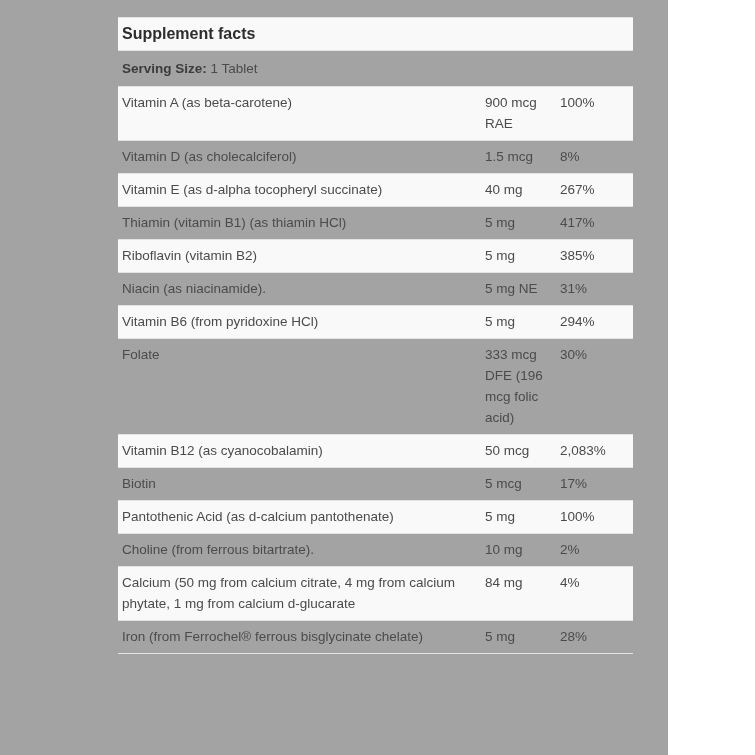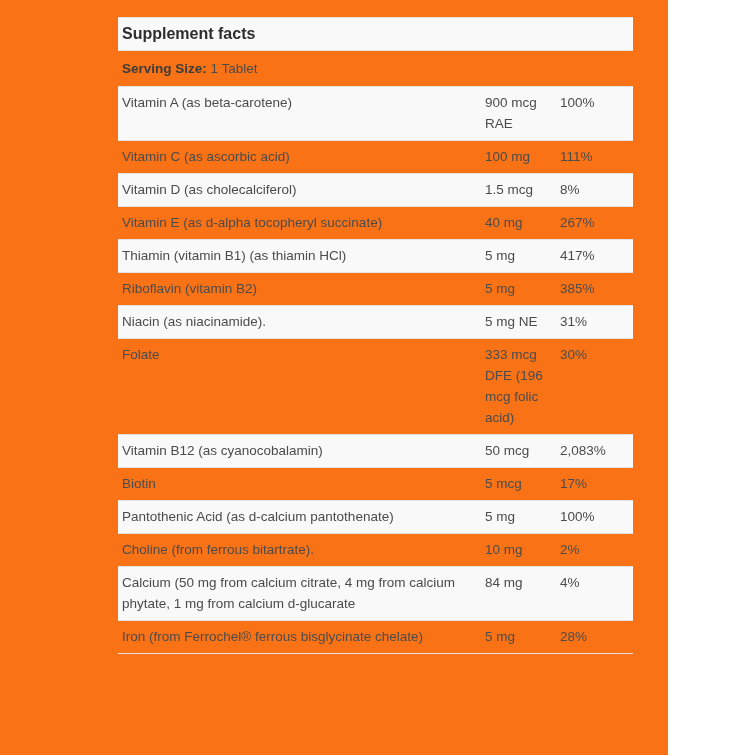--- a/index.html
+++ b/index.html
@@ -6,21 +6,21 @@
   html, body {
     margin: 0;
     padding: 0;
     background: #ffffff;
     font-family: "Liberation Sans", "DejaVu Sans", sans-serif;
   }
   .page {
     position: relative;
     width: 668px;
     height: 755px;
-    background: #f97316;
+    background: #a3a3a3;
     overflow: hidden;
   }
   table.supp-facts {
     position: absolute;
     left: 118px;
     top: 17px;
     width: 515px;
     border-collapse: collapse;
     table-layout: fixed;
     border-bottom: 1px solid #e3e3e3;
@@ -83,25 +83,20 @@
       <tr class="serving-row">
         <td colspan="3"><span class="serving-label">Serving Size:</span> <span>1 Tablet</span></td>
       </tr>
 
     <tr>
       <td class="cell-name">Vitamin A (as beta-carotene)</td>
       <td class="cell-amount">900 mcg RAE</td>
       <td class="cell-dv">100%</td>
     </tr>
 
-    <tr>
-      <td class="cell-name">Vitamin C (as ascorbic acid)</td>
-      <td class="cell-amount">100 mg</td>
-      <td class="cell-dv">111%</td>
-    </tr>
 
     <tr>
       <td class="cell-name">Vitamin D (as cholecalciferol)</td>
       <td class="cell-amount">1.5 mcg</td>
       <td class="cell-dv">8%</td>
     </tr>
 
     <tr>
       <td class="cell-name">Vitamin E (as d-alpha tocopheryl succinate)</td>
       <td class="cell-amount">40 mg</td>
@@ -119,20 +114,25 @@
       <td class="cell-amount">5 mg</td>
       <td class="cell-dv">385%</td>
     </tr>
 
     <tr>
       <td class="cell-name">Niacin (as niacinamide).</td>
       <td class="cell-amount">5 mg NE</td>
       <td class="cell-dv">31%</td>
     </tr>
 
+    <tr>
+      <td class="cell-name">Vitamin B6 (from pyridoxine HCl)</td>
+      <td class="cell-amount">5 mg</td>
+      <td class="cell-dv">294%</td>
+    </tr>
 
     <tr>
       <td class="cell-name">Folate</td>
       <td class="cell-amount">333 mcg DFE (196 mcg folic acid)</td>
       <td class="cell-dv">30%</td>
     </tr>
 
     <tr>
       <td class="cell-name">Vitamin B12 (as cyanocobalamin)</td>
       <td class="cell-amount">50 mcg</td>

